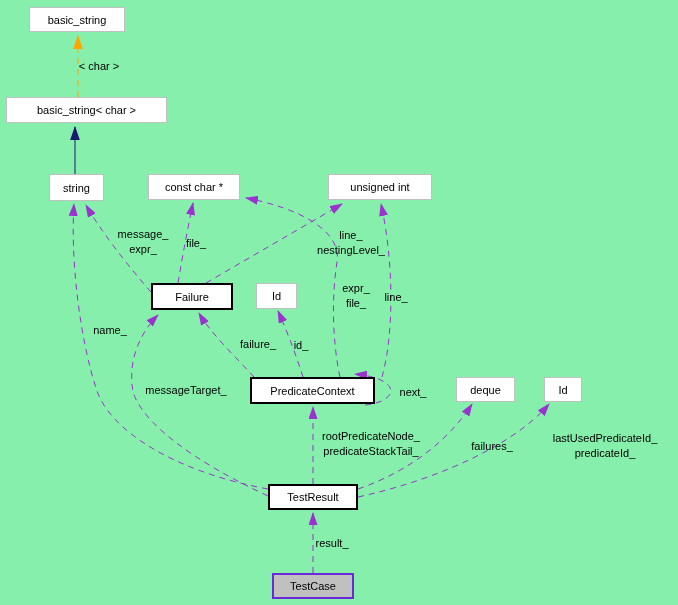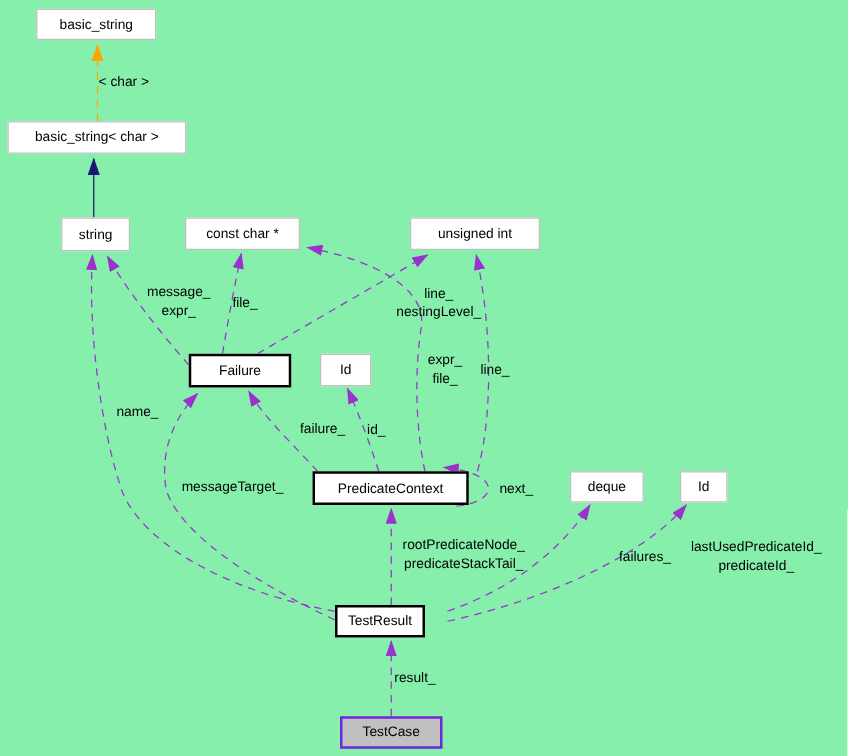--- a/index.html
+++ b/index.html
@@ -70,30 +70,30 @@
     <path class="edge edge--usage" d="M 313,484 L 313,407" marker-end="url(#arr-purple)"></path>
 
     <path class="edge edge--usage" d="M 358,489 C 413,470 451,437 472,404" marker-end="url(#arr-purple)"></path>
 
     <path class="edge edge--usage" d="M 358,497 C 445,478 518,441 549,404" marker-end="url(#arr-purple)"></path>
 
     <path class="edge edge--usage" d="M 313,573 L 313,513" marker-end="url(#arr-purple)"></path>
   </svg>
 
   <div class="node" style="left:29px;top:7px;width:96px;height:25px;">basic_string</div>
-  <div class="node" style="left:6px;top:97px;width:143px;height:26px;">basic_string&lt; char &gt;</div>
+  <div class="node" style="left:6px;top:97px;width:161px;height:26px;">basic_string&lt; char &gt;</div>
   <div class="node" style="left:49px;top:174px;width:55px;height:27px;">string</div>
   <div class="node" style="left:148px;top:174px;width:92px;height:26px;">const char *</div>
   <div class="node" style="left:328px;top:174px;width:104px;height:26px;">unsigned int</div>
   <div class="node node--linked" style="left:151px;top:283px;width:82px;height:27px;">Failure</div>
   <div class="node" style="left:256px;top:283px;width:41px;height:26px;">Id</div>
   <div class="node node--linked" style="left:250px;top:377px;width:125px;height:27px;">PredicateContext</div>
   <div class="node" style="left:456px;top:377px;width:59px;height:25px;">deque</div>
   <div class="node" style="left:544px;top:377px;width:38px;height:25px;">Id</div>
-  <div class="node node--linked" style="left:268px;top:484px;width:72px;height:26px;text-align:center;">TestResult</div>
+  <div class="node node--linked" style="left:268px;top:484px;width:90px;height:26px;text-align:center;">TestResult</div>
   <div class="node node--current" style="left:272px;top:573px;width:82px;height:26px;">TestCase</div>
 
   <div class="elabel" style="left:99px;top:66px;">&lt; char &gt;</div>
 
   <div class="elabel" style="left:143px;top:242px;">
     <div>message_</div>
     <div>expr_</div>
   </div>
 
   <div class="elabel" style="left:196px;top:243px;">file_</div>
@@ -118,21 +118,21 @@
 
   <div class="elabel" style="left:186px;top:390px;">messageTarget_</div>
 
   <div class="elabel" style="left:413px;top:392px;">next_</div>
 
   <div class="elabel" style="left:371px;top:444px;">
     <div>rootPredicateNode_</div>
     <div>predicateStackTail_</div>
   </div>
 
-  <div class="elabel" style="left:516px;top:446px;text-align:right;">failures_</div>
+  <div class="elabel" style="left:492px;top:446px;text-align:right;">failures_</div>
 
   <div class="elabel" style="left:605px;top:446px;">
     <div>lastUsedPredicateId_</div>
     <div>predicateId_</div>
   </div>
 
   <div class="elabel" style="left:332px;top:543px;">result_</div>
 
 </div>
 

